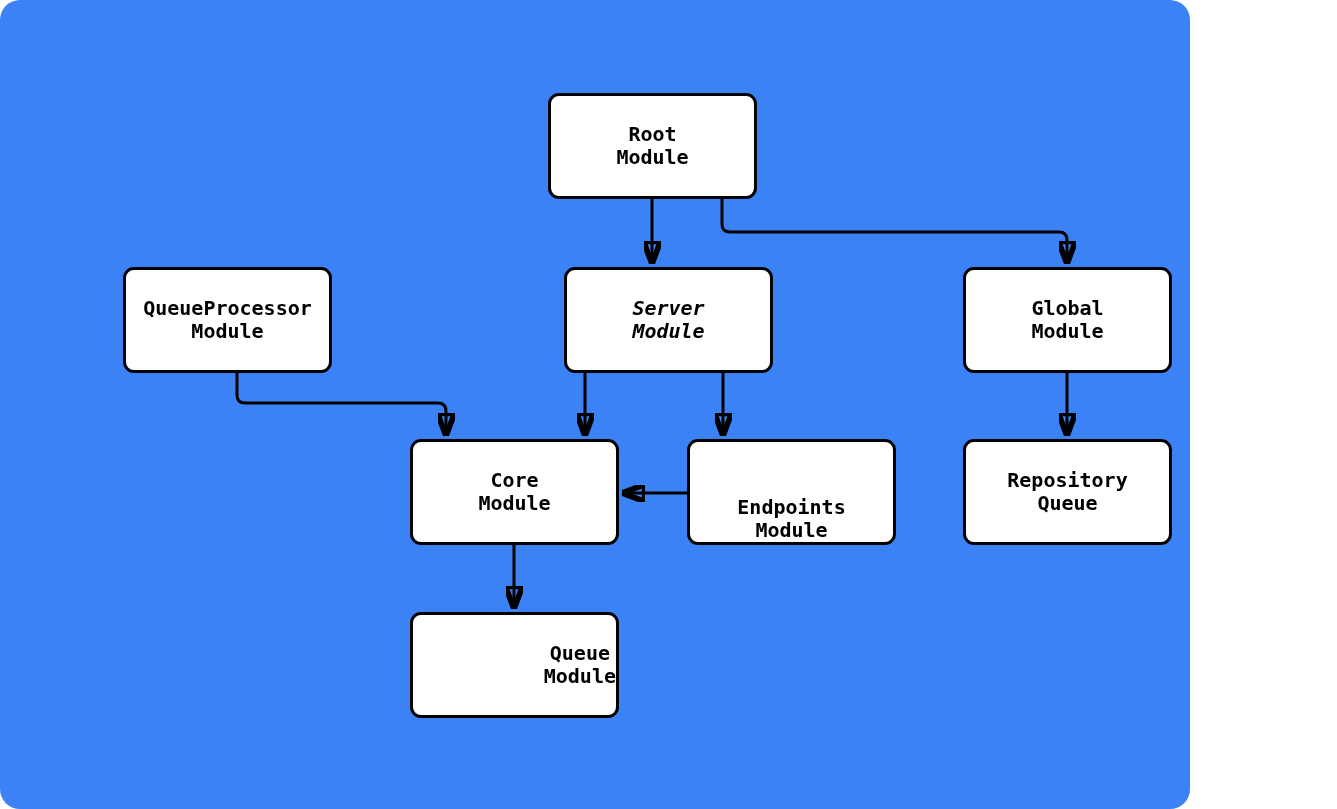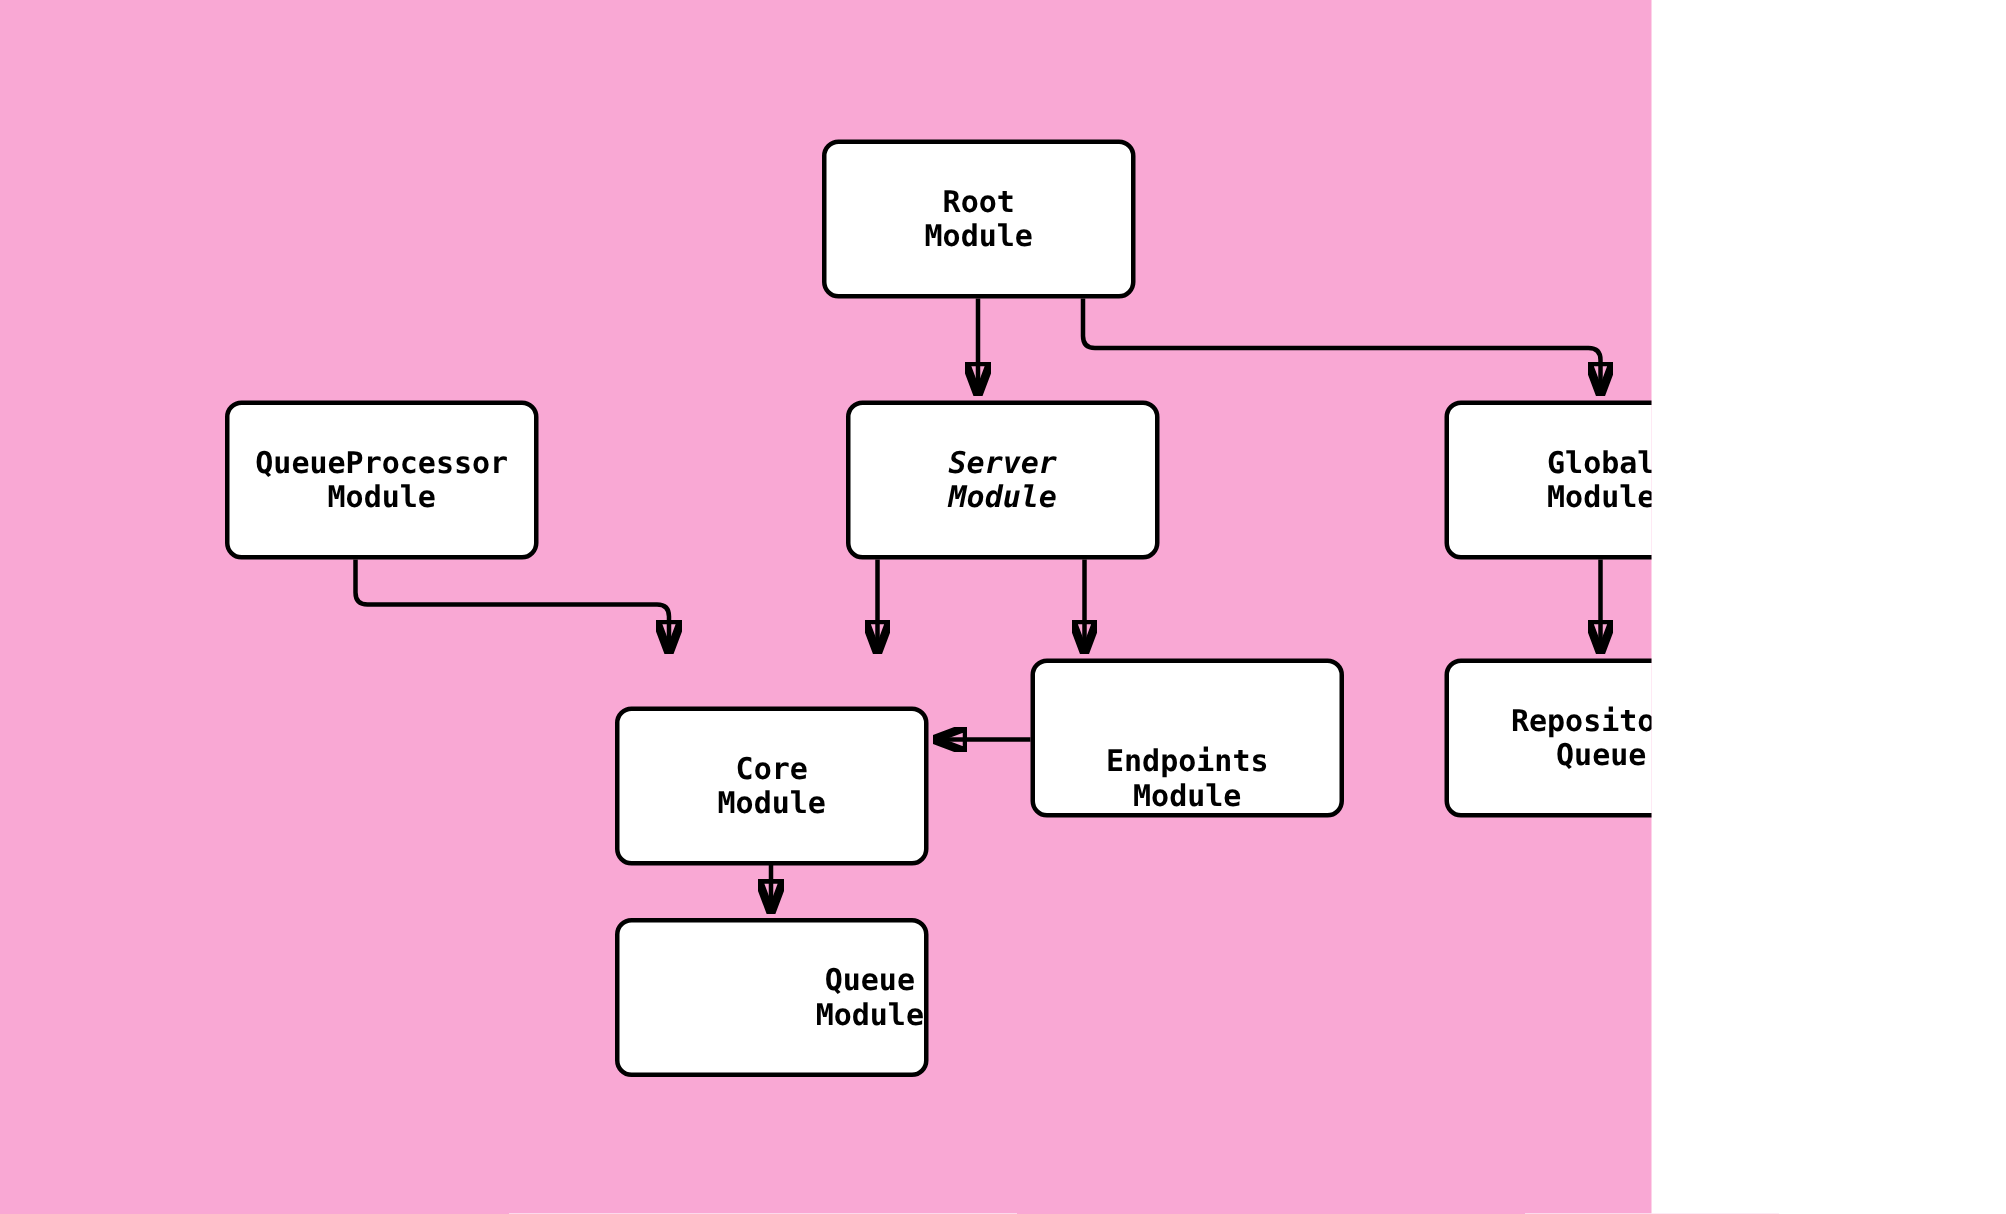--- a/index.html
+++ b/index.html
@@ -2,25 +2,26 @@
 <html><head>
 <meta charset="utf-8">
 <style>
   html, body {
     margin: 0;
     padding: 0;
     background: #ffffff;
   }
   .canvas {
     position: relative;
-    width: 1101px;
+    width: 1190px;
     height: 809px;
-    background: #f9a8d4;
+    background: #3b82f6;
     overflow: hidden;
     font-family: "DejaVu Sans Mono", monospace;
+    border-radius: 20px;
   }
   .edges {
     position: absolute;
     left: 0;
     top: 0;
     width: 1337px;
     height: 809px;
     pointer-events: none;
   }
   .edges path {
@@ -44,24 +45,24 @@
     font-weight: bold;
     font-size: 20px;
     line-height: 23px;
     color: #000000;
     text-align: center;
     white-space: pre-line;
     letter-spacing: 0px;
   }
   
   .pos-root           { left: 548px;  top: 93px;  }
-  .pos-queueprocessor { left: 150px;  top: 267px; }
+  .pos-queueprocessor { left: 123px;  top: 267px; }
   .pos-server         { left: 564px;  top: 267px; font-style: italic; }
   .pos-global         { left: 963px;  top: 267px; }
-  .pos-core           { left: 410px;  top: 439px; margin-top: 32px; }
+  .pos-core           { left: 410px;  top: 439px; }
   .pos-endpoints      { left: 687px;  top: 439px; align-items: flex-end; }
   .pos-repository     { left: 963px;  top: 439px; }
   .pos-queue          { left: 410px;  top: 612px; justify-content: flex-end; }
 </style>
 </head>
 <body>
 
 <div class="canvas">
 
   <svg class="edges" width="1337" height="809" viewBox="0 0 1337 809" xmlns="http://www.w3.org/2000/svg">

